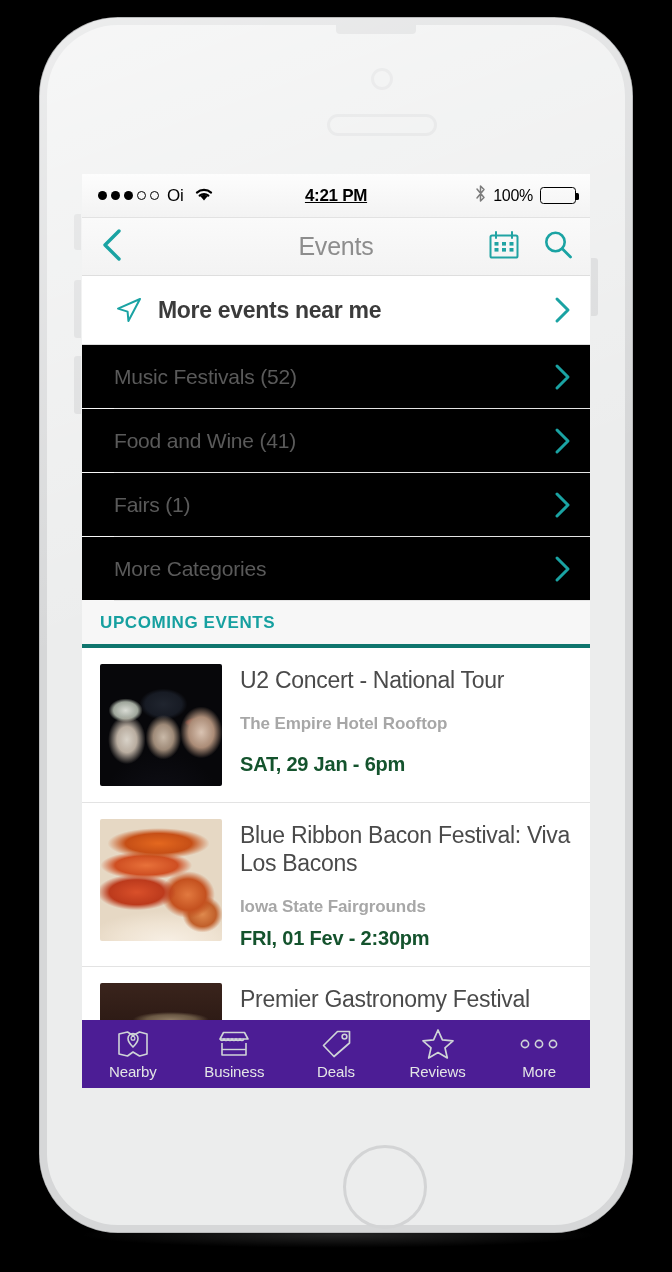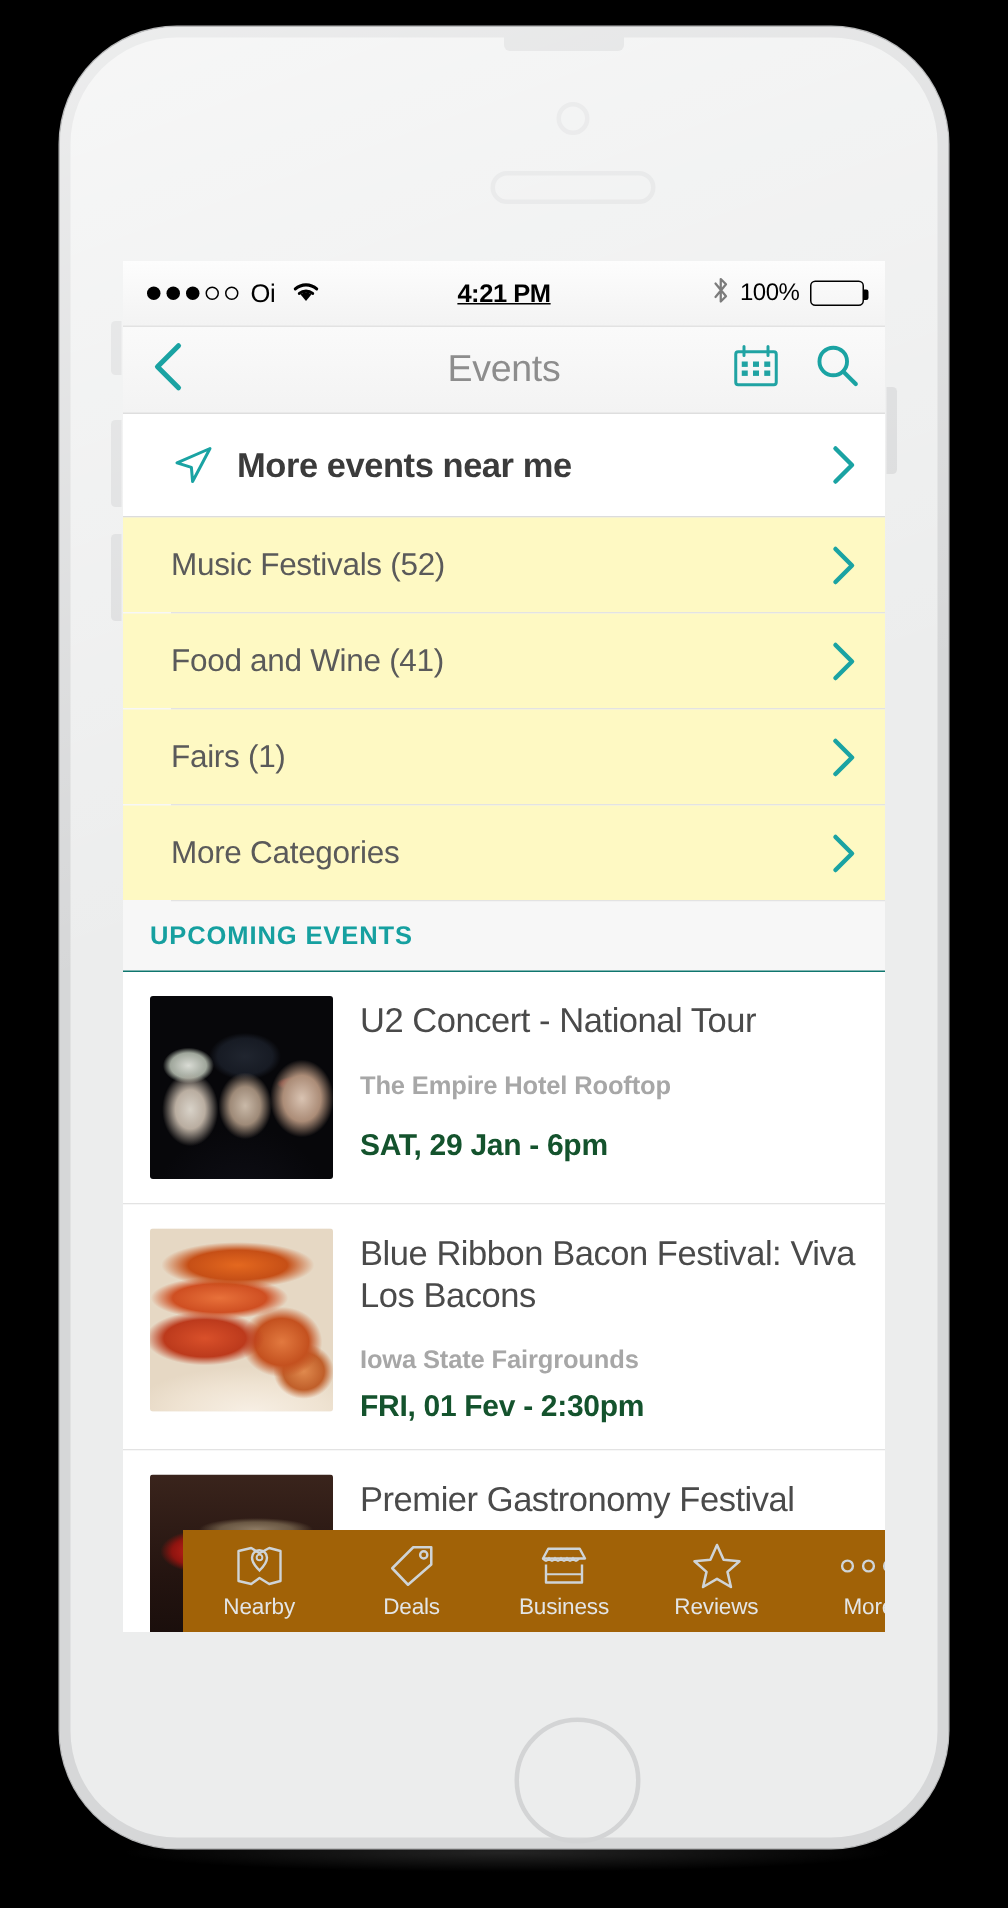--- a/index.html
+++ b/index.html
@@ -96,35 +96,35 @@
   
   .row{
     position:relative; height:63px; display:flex; align-items:center;
     padding-left:32px; padding-right:18px;
   }
   .row-near{ background:#ffffff; height:68px; }
   .row-near .row-label{
     font-size:23px; color:#3b3b3b; font-weight:bold; letter-spacing:-0.3px;
   }
   .near-icon{ margin-right:14px; display:flex; align-items:center; }
-  .row-cat{ background:#fef9c3; }
+  .row-cat{ background:#000000; }
   .row-cat .row-label{
     font-size:21px; color:#5a5a5a; letter-spacing:-0.2px;
   }
   .row-label{ flex:1; }
   .chev{ margin-left:auto; display:flex; align-items:center;}
   .sep{ height:1px; background:#e3e3e3; margin-left:32px; }
   .sep-full{ height:1px; background:#dcdcdc; }
 
   
   .section-hd{
     height:47px; display:flex; align-items:center;
     padding-left:18px; background:#f7f7f7;
     font-size:17px; font-weight:bold; letter-spacing:0.6px;
-    color:#16a0a0; border-bottom:1px solid #0f766e;
+    color:#16a0a0; border-bottom:4px solid #0f766e;
   }
 
   
   .event{
     display:flex; background:#ffffff; padding:16px 16px 16px 18px;
     border-bottom:1px solid #e3e3e3; align-items:flex-start;
   }
   .thumb{
     width:122px; height:122px; flex:0 0 122px; border-radius:2px;
     overflow:hidden; margin-right:18px; position:relative;
@@ -140,21 +140,21 @@
   }
   .ev-date{
     font-size:20px; color:#14532d; font-weight:bold; letter-spacing:-0.2px;
     margin-top:19px;
   }
   .event.compact .ev-date{ margin-top:10px; }
 
   
   .tabbar{
     position:absolute; left:0; bottom:0; width:100%; height:68px;
-    background:#a16207; display:flex; align-items:flex-start;margin-left:40px;
+    background:#4c1d95; display:flex; align-items:flex-start;
   }
   .tab{
     flex:1; display:flex; flex-direction:column; align-items:center;
     justify-content:center; gap:3px; cursor:pointer; height:100%;
   }
   .tab-label{ font-size:15px; color:#e3e5e6; letter-spacing:-0.1px;}
   .tab-ico{ height:32px; display:flex; align-items:center; justify-content:center;}
 
   
   .u2{
@@ -365,38 +365,38 @@
             <path d="M3 5 L11.5 3 L17 6.5 L23.5 3 L31 5 L31 25 L23.5 27 L17 23 L11.5 27 L3 25 Z" stroke="#cfd4d7" stroke-width="1.6" fill="none" stroke-linejoin="round"></path>
             <path d="M17 4.5 a5 5 0 0 1 5 5 c0 3.6 -5 8.5 -5 8.5 s-5 -4.9 -5 -8.5 a5 5 0 0 1 5 -5 Z" stroke="#cfd4d7" stroke-width="1.6" fill="none"></path>
             <circle cx="17" cy="9.3" r="1.9" stroke="#cfd4d7" stroke-width="1.3" fill="none"></circle>
           </svg>
         </span>
         <span class="tab-label">Nearby</span>
       </div>
 
       <div class="tab">
         <span class="tab-ico">
-          <svg width="32" height="30" viewBox="0 0 32 30">
-            <path d="M17.5 2.5 L29.5 2.5 L29.5 14 L14 27.5 L3.5 16.5 Z" stroke="#cfd4d7" stroke-width="1.7" fill="none" stroke-linejoin="round"></path>
-            <circle cx="24.5" cy="7.6" r="2.4" stroke="#cfd4d7" stroke-width="1.6" fill="none"></circle>
-          </svg>
-        </span>
-        <span class="tab-label">Deals</span>
-      </div>
-
-      <div class="tab">
-        <span class="tab-ico">
           <svg width="34" height="28" viewBox="0 0 34 28">
             <path d="M3 9 L6.5 2.5 L27.5 2.5 L31 9 Z" stroke="#cfd4d7" stroke-width="1.6" fill="none" stroke-linejoin="round"></path>
             <path d="M3 9 q2 3 4 0 q2 3 4 0 q2 3 4 0 q2 3 4 0 q2 3 4 0 q2 3 4 0" stroke="#cfd4d7" stroke-width="1.5" fill="none"></path>
             <path d="M5 13 L5 25 L29 25 L29 13" stroke="#cfd4d7" stroke-width="1.6" fill="none" stroke-linejoin="round"></path>
             <path d="M5 19.5 L29 19.5" stroke="#cfd4d7" stroke-width="1.4"></path>
           </svg>
         </span>
         <span class="tab-label">Business</span>
+      </div>
+
+      <div class="tab">
+        <span class="tab-ico">
+          <svg width="32" height="30" viewBox="0 0 32 30">
+            <path d="M17.5 2.5 L29.5 2.5 L29.5 14 L14 27.5 L3.5 16.5 Z" stroke="#cfd4d7" stroke-width="1.7" fill="none" stroke-linejoin="round"></path>
+            <circle cx="24.5" cy="7.6" r="2.4" stroke="#cfd4d7" stroke-width="1.6" fill="none"></circle>
+          </svg>
+        </span>
+        <span class="tab-label">Deals</span>
       </div>
 
       <div class="tab">
         <span class="tab-ico">
           <svg width="34" height="32" viewBox="0 0 34 32">
             <path d="M17 2 L21.4 11.8 L32 12.8 L24 19.9 L26.3 30 L17 24.6 L7.7 30 L10 19.9 L2 12.8 L12.6 11.8 Z" stroke="#cfd4d7" stroke-width="1.7" fill="none" stroke-linejoin="round"></path>
           </svg>
         </span>
         <span class="tab-label">Reviews</span>
       </div>

